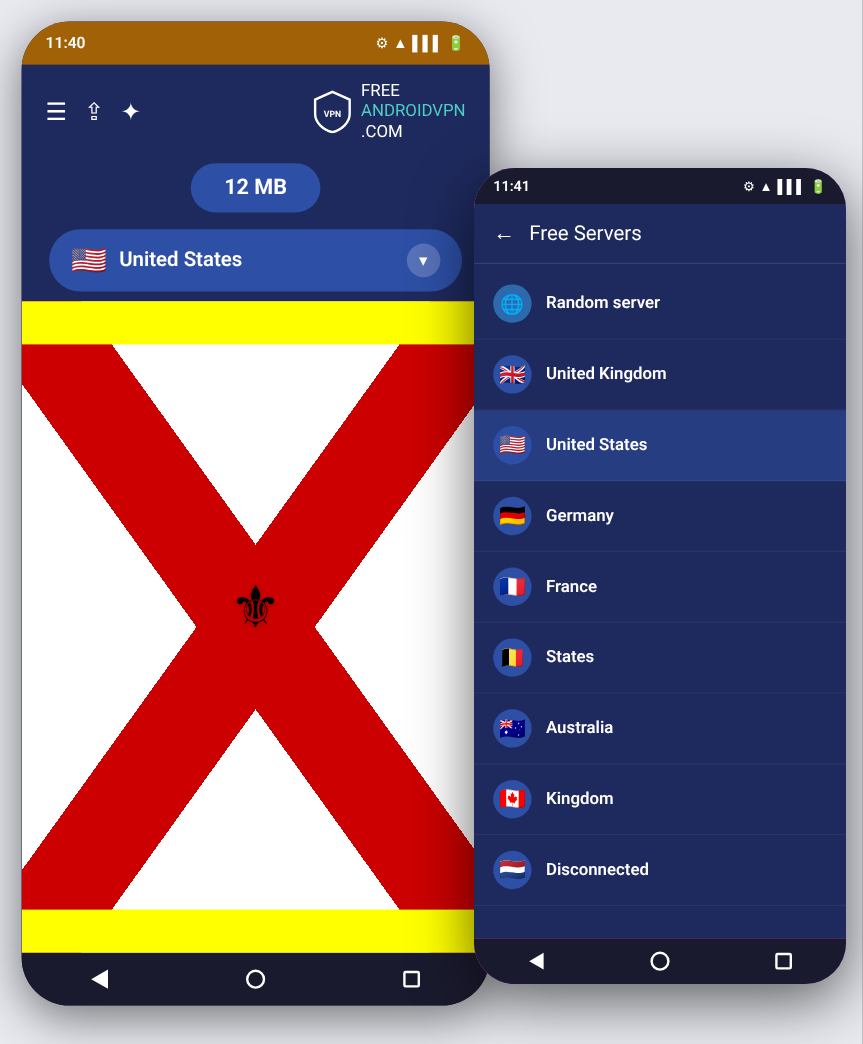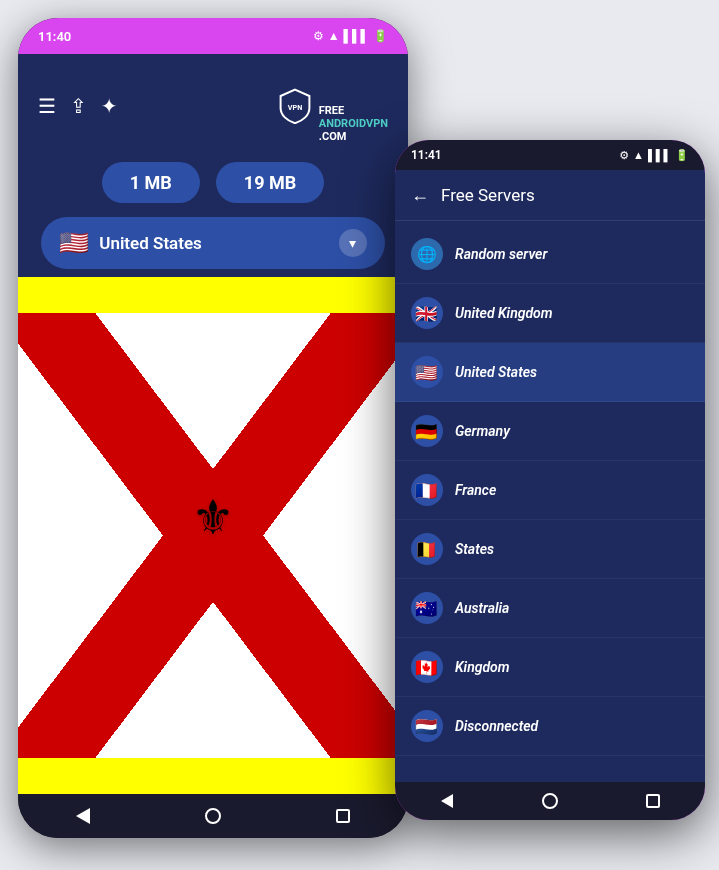--- a/index.html
+++ b/index.html
@@ -29,21 +29,21 @@
       height: 820px;
       background: #1a1a2e;
       border-radius: 40px;
       box-shadow: 0 10px 40px rgba(0,0,0,0.5);
       overflow: hidden;
       display: flex;
       flex-direction: column;
     }
 
     .phone1-notch-bar {
-      background: #d946ef;
+      background: #a16207;
       height: 36px;
       display: flex;
       align-items: center;
       justify-content: space-between;
       padding: 0 20px;
       flex-shrink: 0;
     }
 
     .status-time {
       color: white;
@@ -93,24 +93,23 @@
     }
 
     .logo-shield {
       width: 36px;
       height: 36px;
       fill: white;
     }
 
     .logo-text {
       color: white;
-      font-size: 11px;
-      font-weight: 700;
+      font-size: 14px;
+      font-weight: 400;
       line-height: 1.2;
-      margin-top: 36px;
     }
 
     .logo-text span {
       color: #4ecdc4;
     }
 
     .stats-row {
       display: flex;
       gap: 16px;
       margin: 10px 0 6px 0;
@@ -354,21 +353,20 @@
 
     .random-icon {
       background: #2d6aad;
       font-size: 16px;
     }
 
     .server-name {
       color: white;
       font-size: 14px;
       font-weight: 600;
-      font-style: italic;
     }
 
     .phone2-bottom-bar {
       background: #1a1a2e;
       height: 38px;
       display: flex;
       align-items: center;
       justify-content: space-around;
       flex-shrink: 0;
     }
@@ -434,22 +432,21 @@
           </svg>
           <div class="logo-text">
             <div>FREE</div>
             <div><span style="color:#4ecdc4">ANDROIDVPN</span></div>
             <div>.COM</div>
           </div>
         </div>
       </div>
 
       <div class="stats-row">
-        <div class="stat-badge">1 MB</div>
-        <div class="stat-badge">19 MB</div>
+        <div class="stat-badge">12 MB</div>
       </div>
 
 
       <div class="country-selector">
         <span class="country-flag">🇺🇸</span>
         <span class="country-name">United States</span>
         <div class="chevron-down">▾</div>
       </div>
 
       <div class="flag-image-area">

